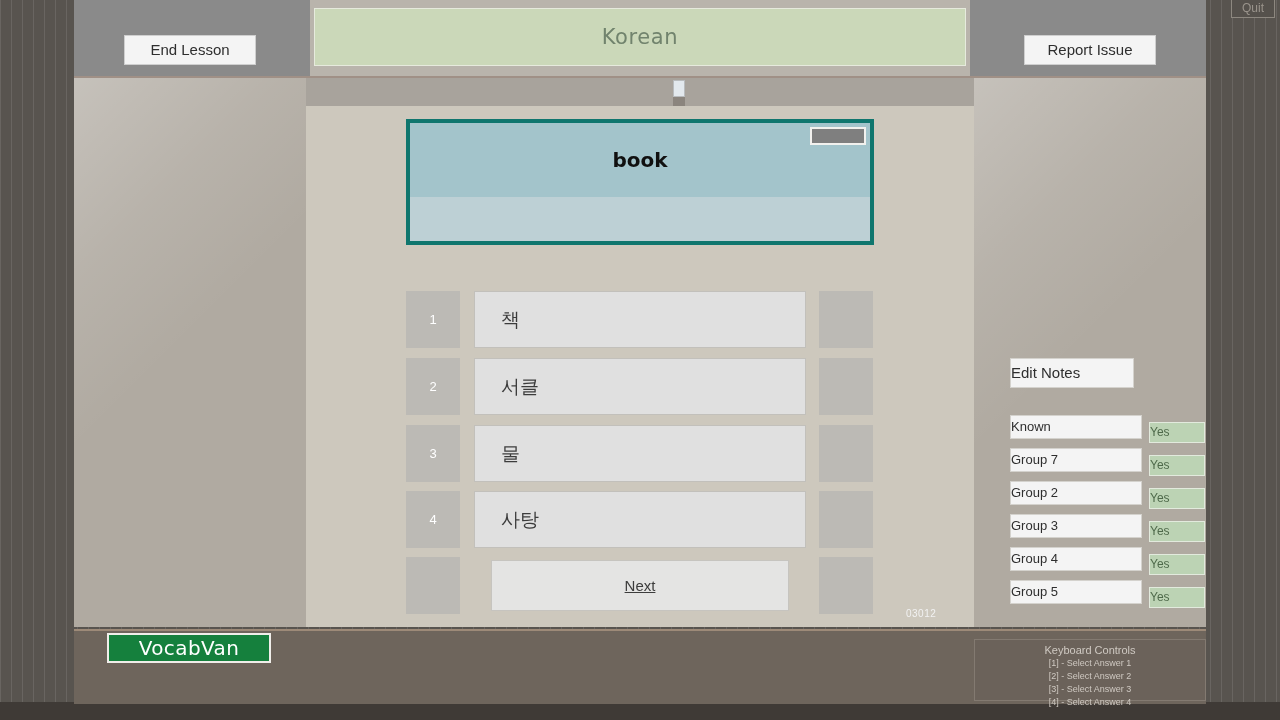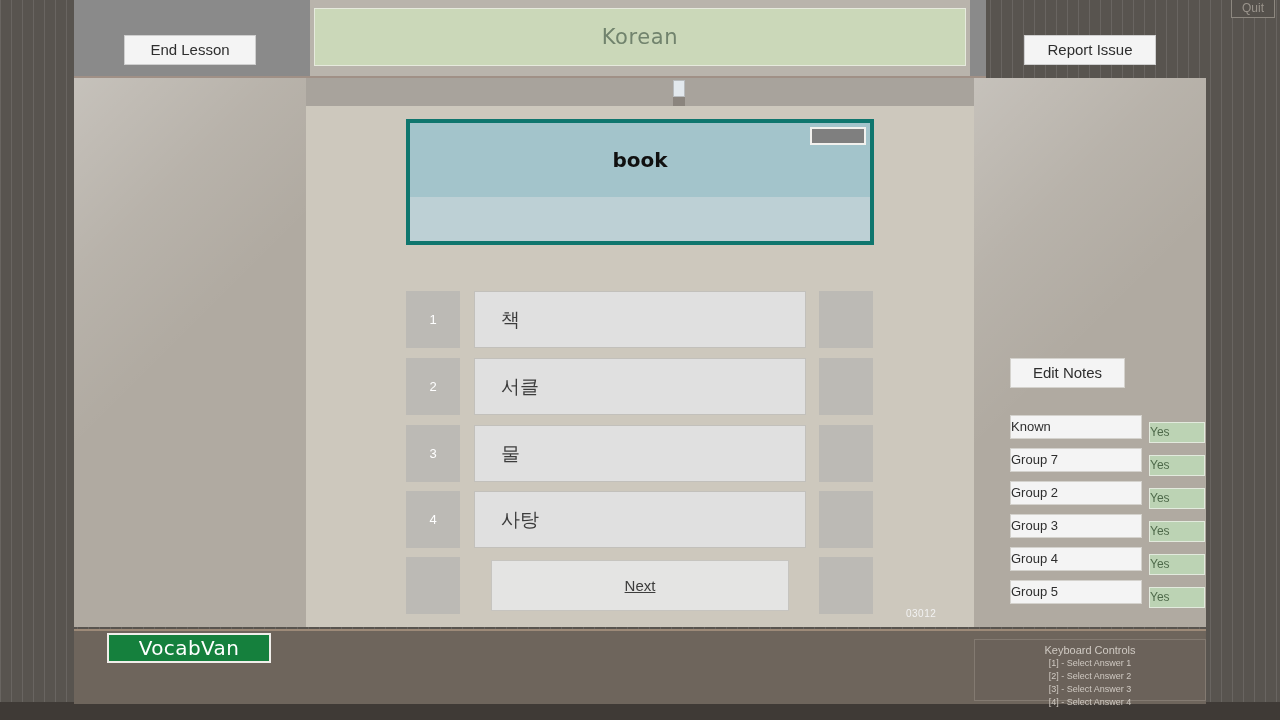--- a/index.html
+++ b/index.html
@@ -28,21 +28,21 @@
   
   #quit-btn{
     position:absolute;left:1231px;top:-4px;width:44px;height:22px;
     background:#55514c;border:1px solid #8d8880;
     color:#9a948c;font-size:12px;line-height:22px;text-align:center;
     box-sizing:border-box;
   }
 
   
   #header{
-    position:absolute;left:74px;top:0;width:912px;height:76px;
+    position:absolute;left:74px;top:0;width:1132px;height:76px;
     background:#8a8a8a;
     border-bottom:2px solid #a09086;
   }
   #header-center{
     position:absolute;left:236px;top:0;width:660px;height:76px;
     background:#b9b4ac;
   }
   #title-box{
     position:absolute;left:4px;top:8px;width:652px;height:58px;
     background:#cbd8b9;border:1px solid #e6eadd;box-sizing:border-box;
@@ -140,23 +140,23 @@
     display:flex;align-items:center;justify-content:center;
     color:#3c3c3c;font-size:15px;text-decoration:underline;
   }
   #card-id{
     position:absolute;left:600px;top:530px;
     color:#f2f2f2;font-size:10px;letter-spacing:.5px;
   }
 
   
   #edit-notes-btn{
-    position:absolute;left:36px;top:280px;width:115px;height:30px;
+    position:absolute;left:36px;top:280px;width:124px;height:30px;
     background:#f4f4f4;border:1px solid #d4d2cd;box-sizing:border-box;
-    color:#2e2e2e;font-size:15px;line-height:28px;text-align:center;
+    color:#2e2e2e;font-size:15px;line-height:28px;text-align:left;
   }
   .group-row{position:absolute;left:36px;width:180px;height:24px;}
   .group-btn{
     position:absolute;left:0;top:0;width:132px;height:24px;
     background:#f4f4f4;border:1px solid #d4d2cd;box-sizing:border-box;
     color:#2e2e2e;font-size:13px;line-height:22px;text-align:left;
   }
   .group-yes{
     position:absolute;left:139px;top:7px;width:56px;height:21px;
     background:#bcd3b4;border:1px solid #e2eadd;box-sizing:border-box;

